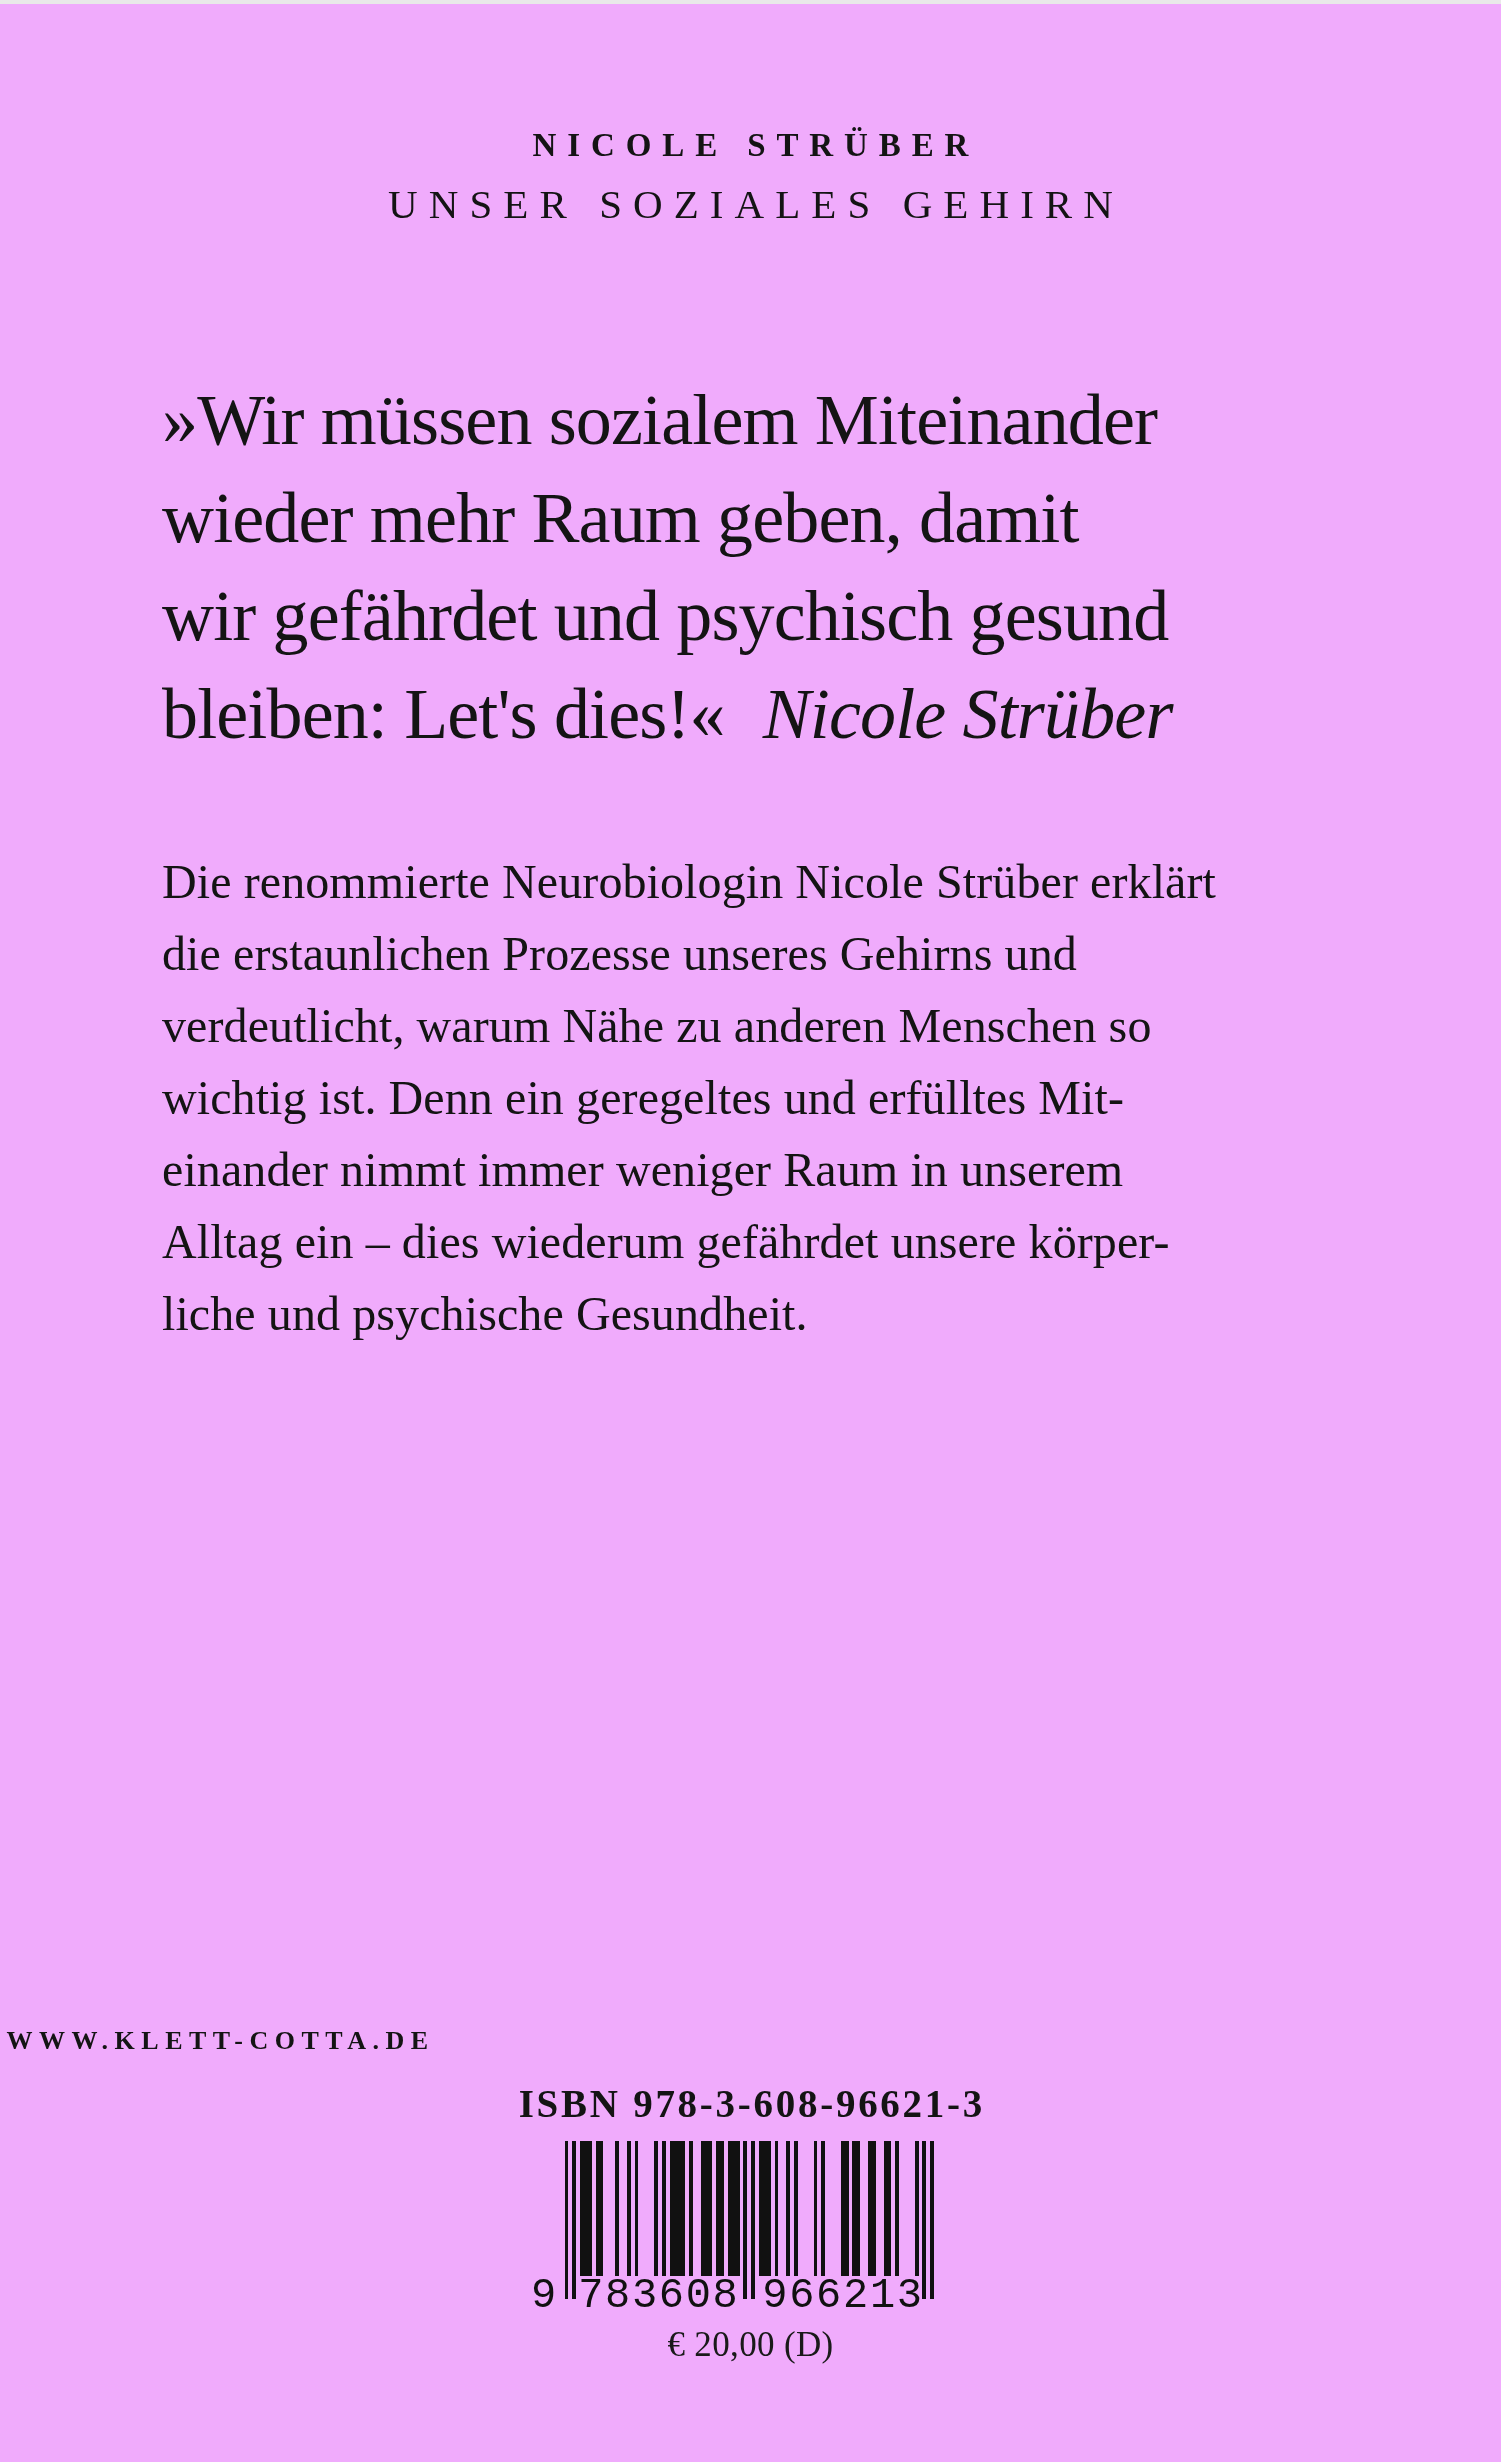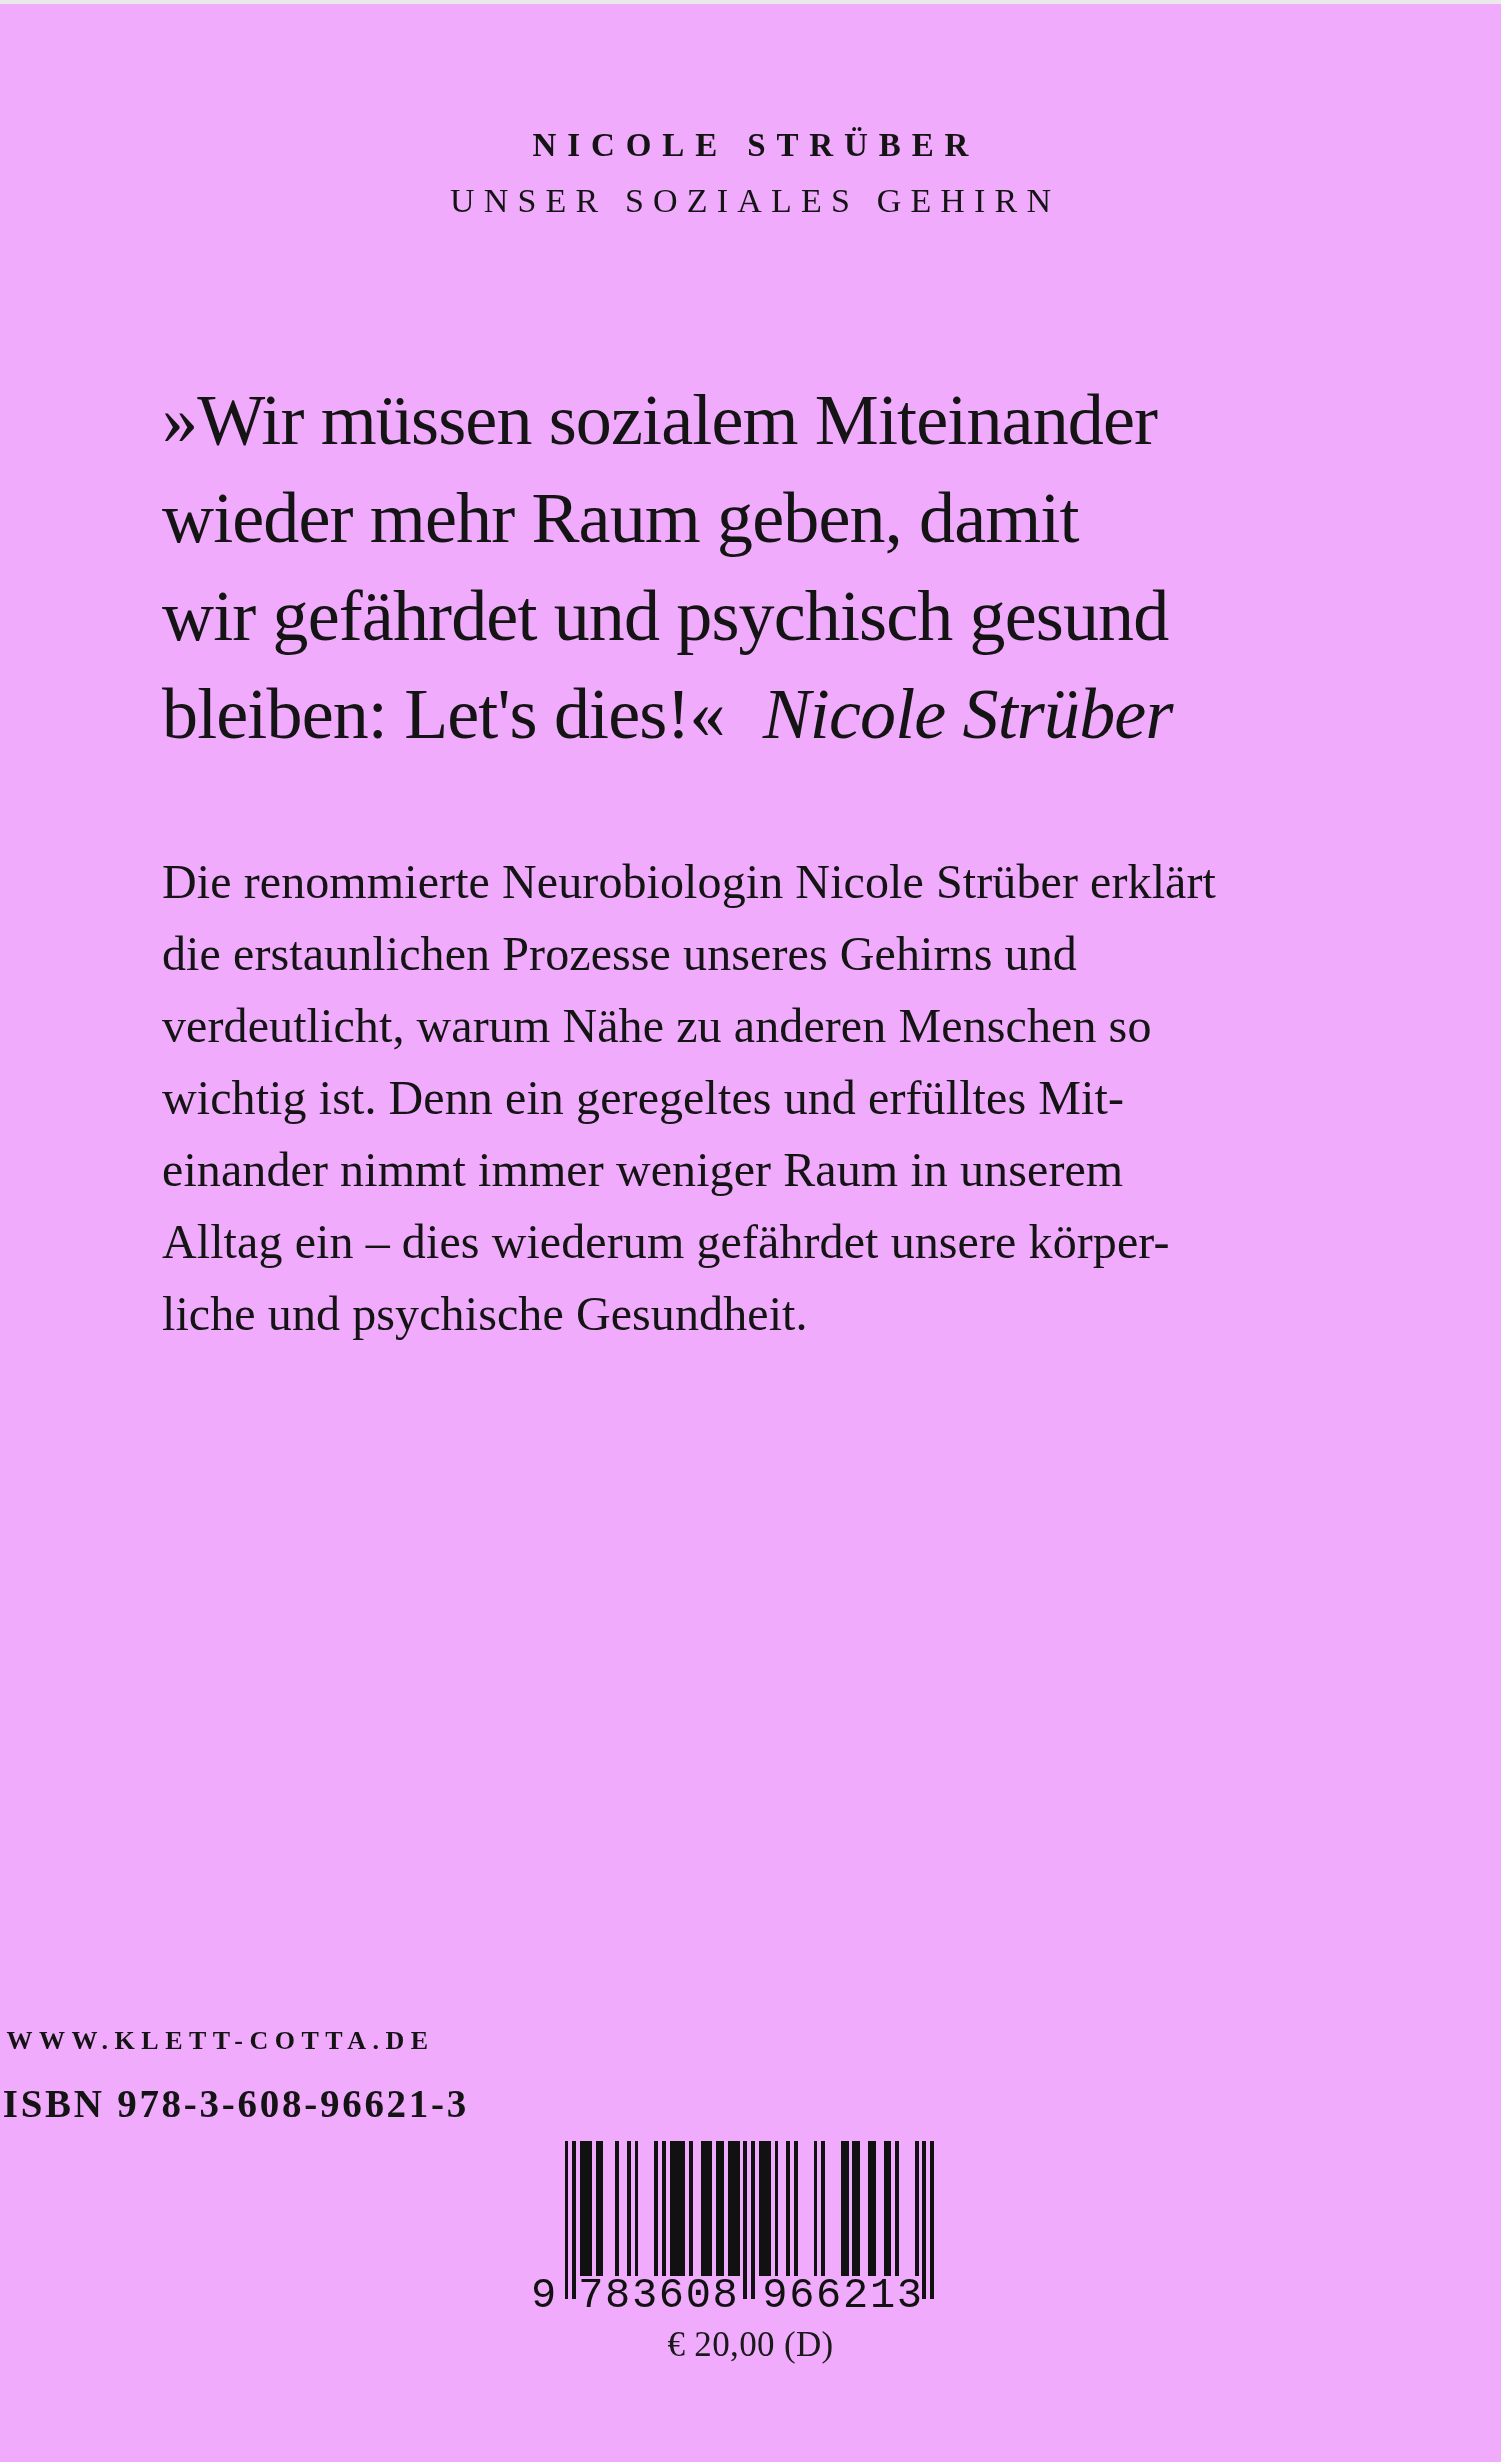--- a/index.html
+++ b/index.html
@@ -22,21 +22,21 @@
   }
   .author-name {
     font-size: 33px;
     font-weight: bold;
     letter-spacing: 0.33em;
     line-height: 1.1;
     text-indent: 0.33em; 
   }
   .series-title {
     margin-top: 18.4px;
-    font-size: 34px;
+    font-size: 41px;
     font-weight: normal;
     letter-spacing: 0.27em;
     line-height: 1.1;
     text-indent: 0.27em;
   }
 
   
   .quote {
     position: absolute;
     top: 367px;
@@ -70,20 +70,21 @@
     top: 2022px; left: 0; right: 0;
     text-align: left;
     font-size: 26px;
     font-weight: bold;
     letter-spacing: 0.25em;
     text-indent: 0.25em;
   }
   .isbn-line {
     position: absolute;
     top: 2077px; left: 0; right: 0;
+    text-align: center;
     font-size: 39px;
     font-weight: bold;
     letter-spacing: 0.07em;
     text-indent: 0.07em;
   }
 
   
   .barcode-row {
     position: absolute;
     top: 2137px; left: 0; right: 0;

